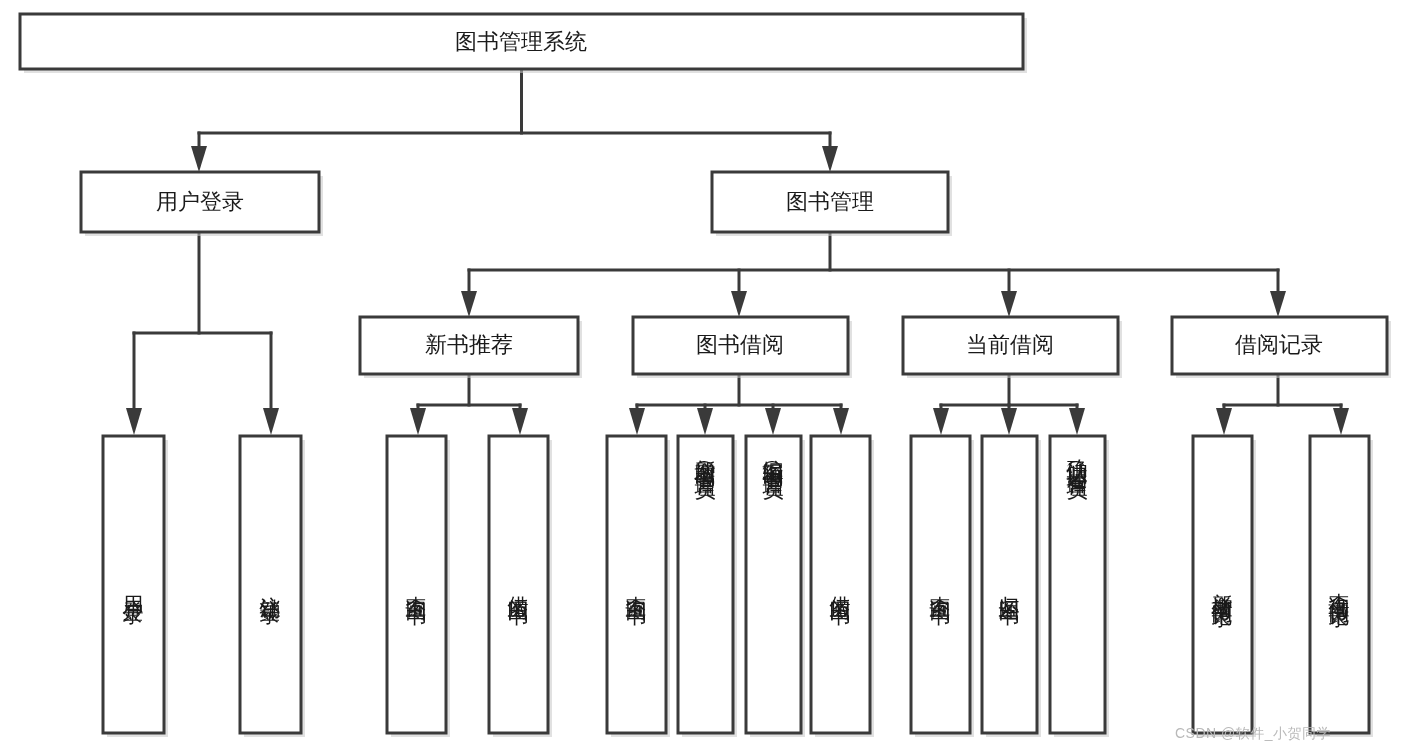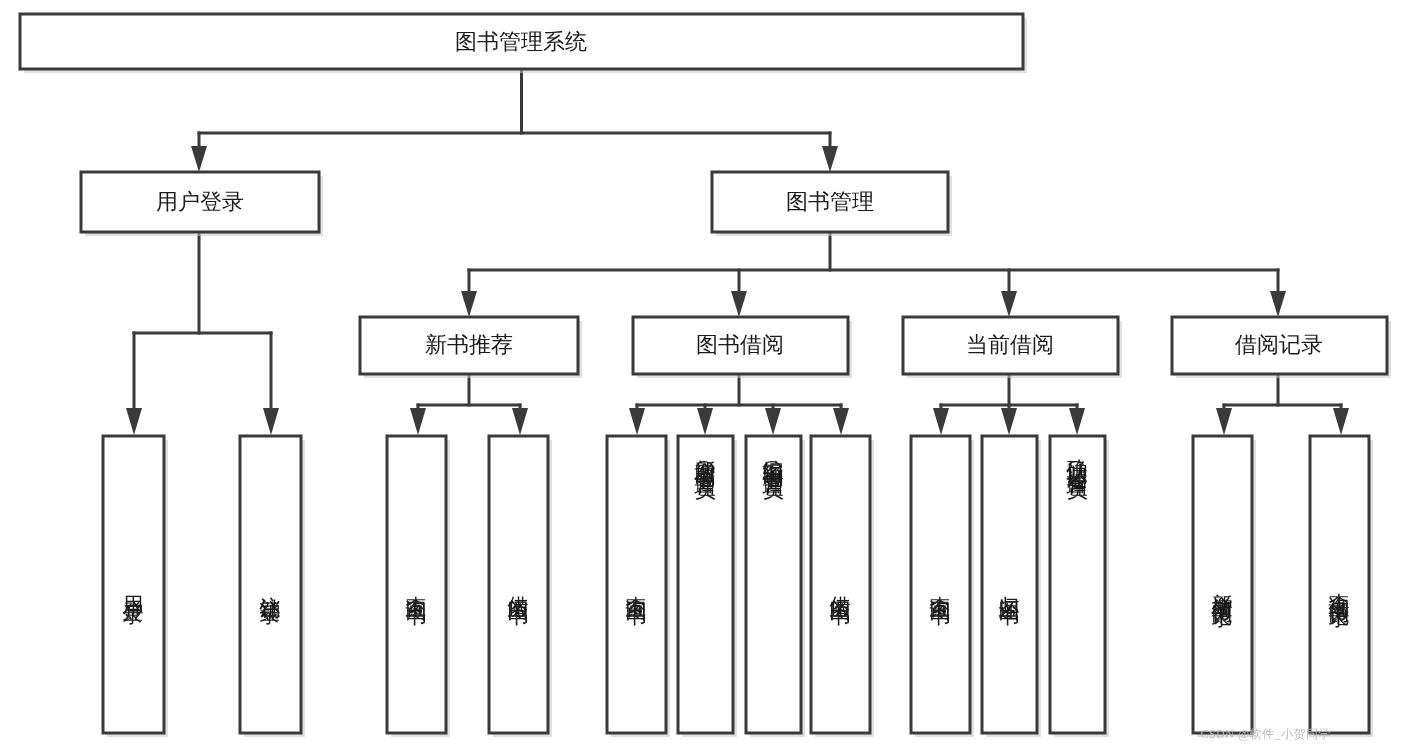--- a/index.html
+++ b/index.html
@@ -49,22 +49,22 @@
     font-size:21px;
     color:#1a1a1a;
     letter-spacing:3px;
     line-height:1;
     white-space:nowrap;
   }
   .watermark{
     position:absolute;
     right:8px;
     bottom:4px;
-    font-family:Liberation Serif, serif;
-    font-size:12px;
+    font-family:Liberation Sans, sans-serif;
+    font-size:14px;
     color:#b9b9b9;
     letter-spacing:.5px;
     white-space:nowrap;
   }
 </style>
 </head>
 <body>
 
 <div id="diagram-root">
 

